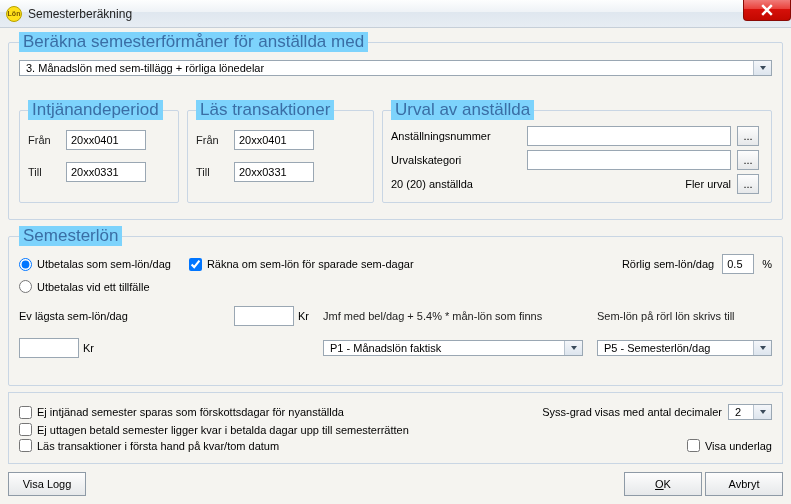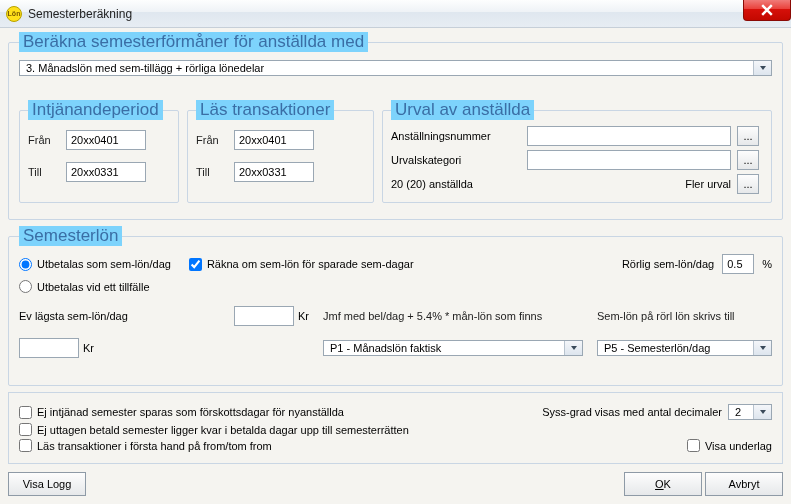--- a/index.html
+++ b/index.html
@@ -316,21 +316,21 @@
     </div>
     <div class="bottom-row">
       <label class="check">
         <input type="checkbox" style="">
         <span>Ej uttagen betald semester ligger kvar i betalda dagar upp till semesterrätten</span>
       </label>
     </div>
     <div class="bottom-row">
       <label class="check">
         <input type="checkbox" style="">
-        <span>Läs transaktioner i första hand på from/tom from</span>
+        <span>Läs transaktioner i första hand på kvar/tom datum</span>
       </label>
       <div class="bottom-right">
         <label class="check">
           <input type="checkbox" style="">
           <span>Visa underlag</span>
         </label>
       </div>
     </div>
   </div>
 

